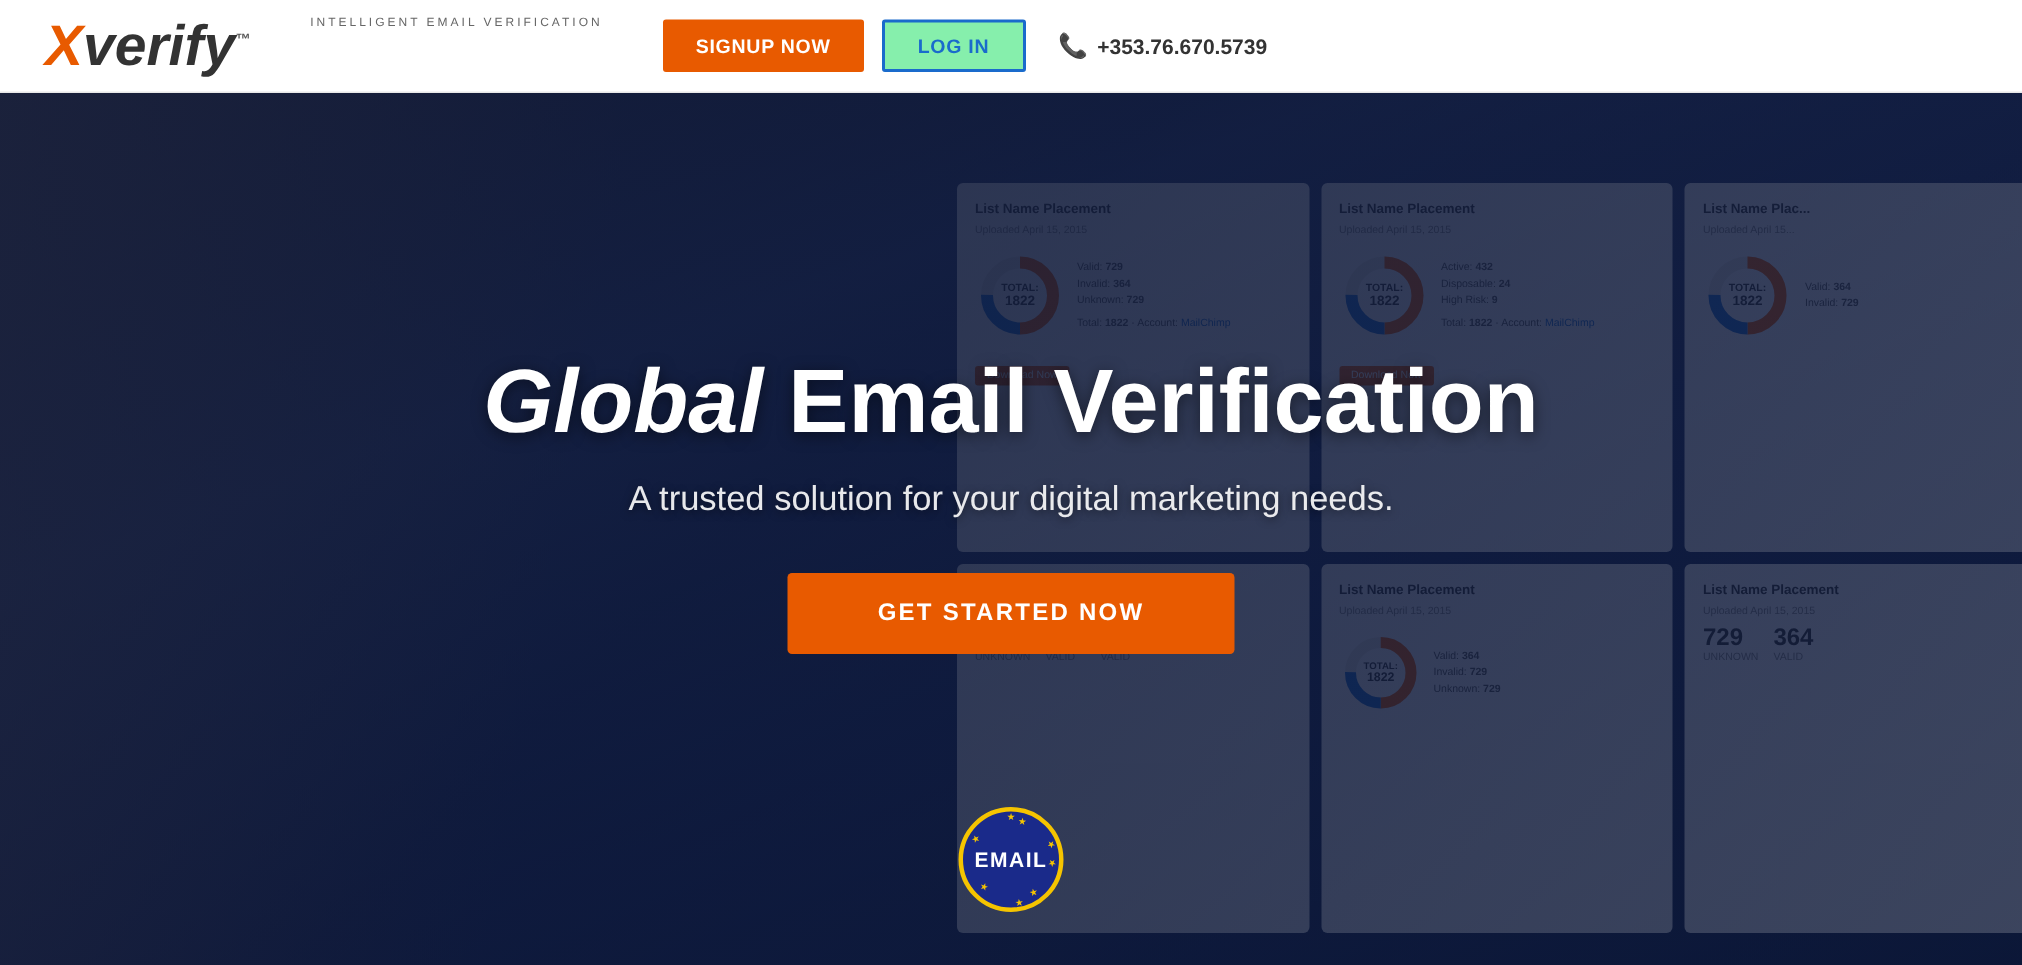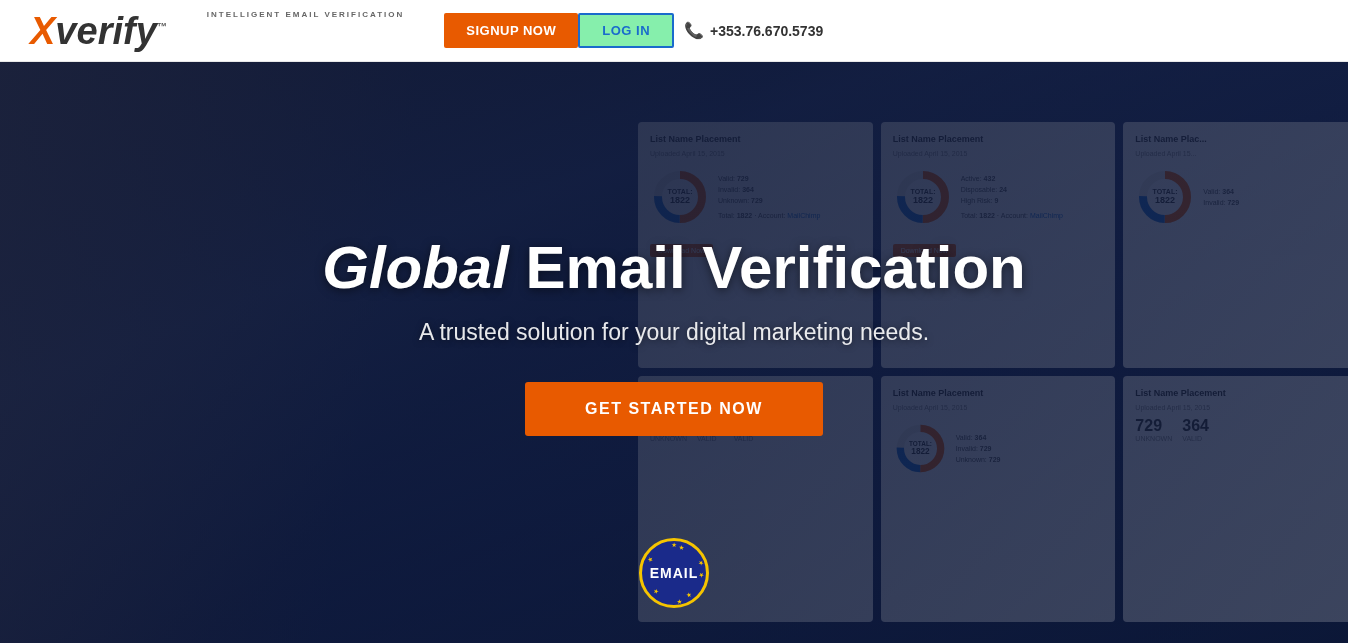--- a/index.html
+++ b/index.html
@@ -34,21 +34,21 @@
     }
     .logo-tm {
       font-size: 10px;
       color: #555;
       vertical-align: super;
     }
     .logo-tagline {
       font-size: 8px;
       letter-spacing: 2px;
       color: #666;
-      font-weight: bold;
+      font-weight: normal;
       text-transform: uppercase;
       margin-top: -2px;
       padding-left: 40px;
     }
     .nav-links {
       display: flex;
       align-items: center;
       gap: 0px;
       flex: 1;
     }
@@ -62,21 +62,21 @@
       text-transform: uppercase;
       letter-spacing: 0.5px;
     }
     .nav-link-with-arrow::after {
       content: ' ▾';
       font-size: 11px;
     }
     .nav-actions {
       display: flex;
       align-items: center;
-      gap: 0;
+      gap: 12px;
     }
     .btn-signup {
       background: #e85a00;
       color: #fff;
       border: none;
       padding: 10px 22px;
       font-size: 13px;
       font-weight: 700;
       text-transform: uppercase;
       cursor: pointer;

